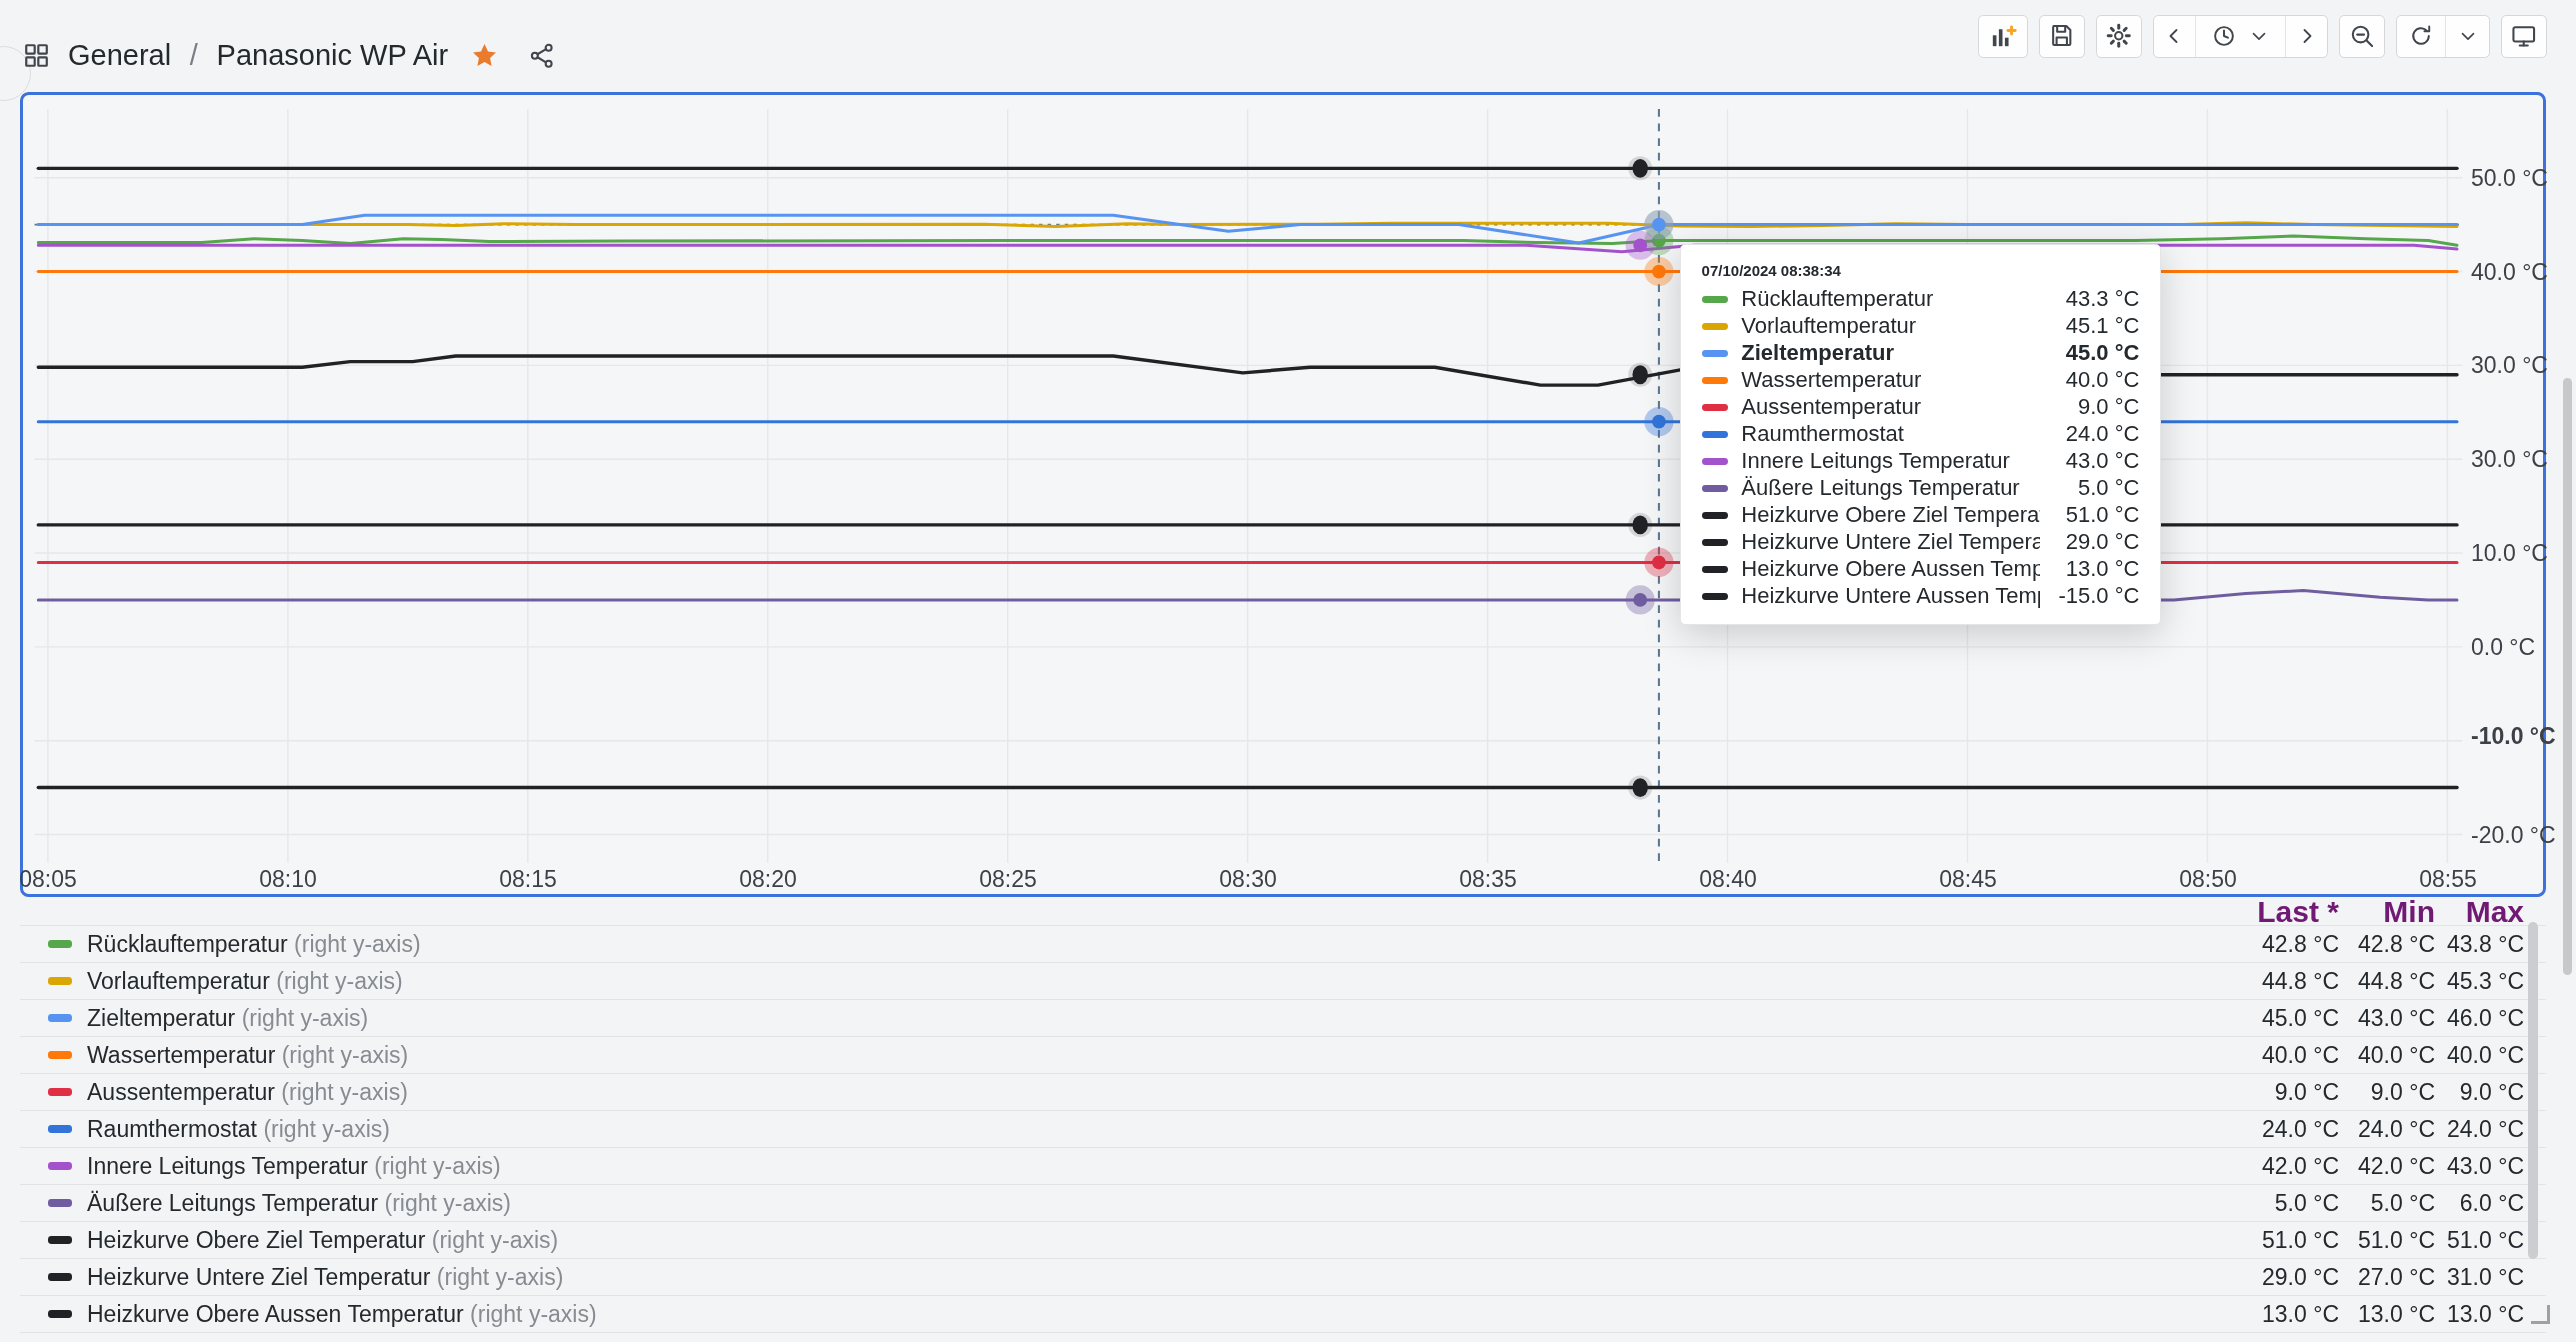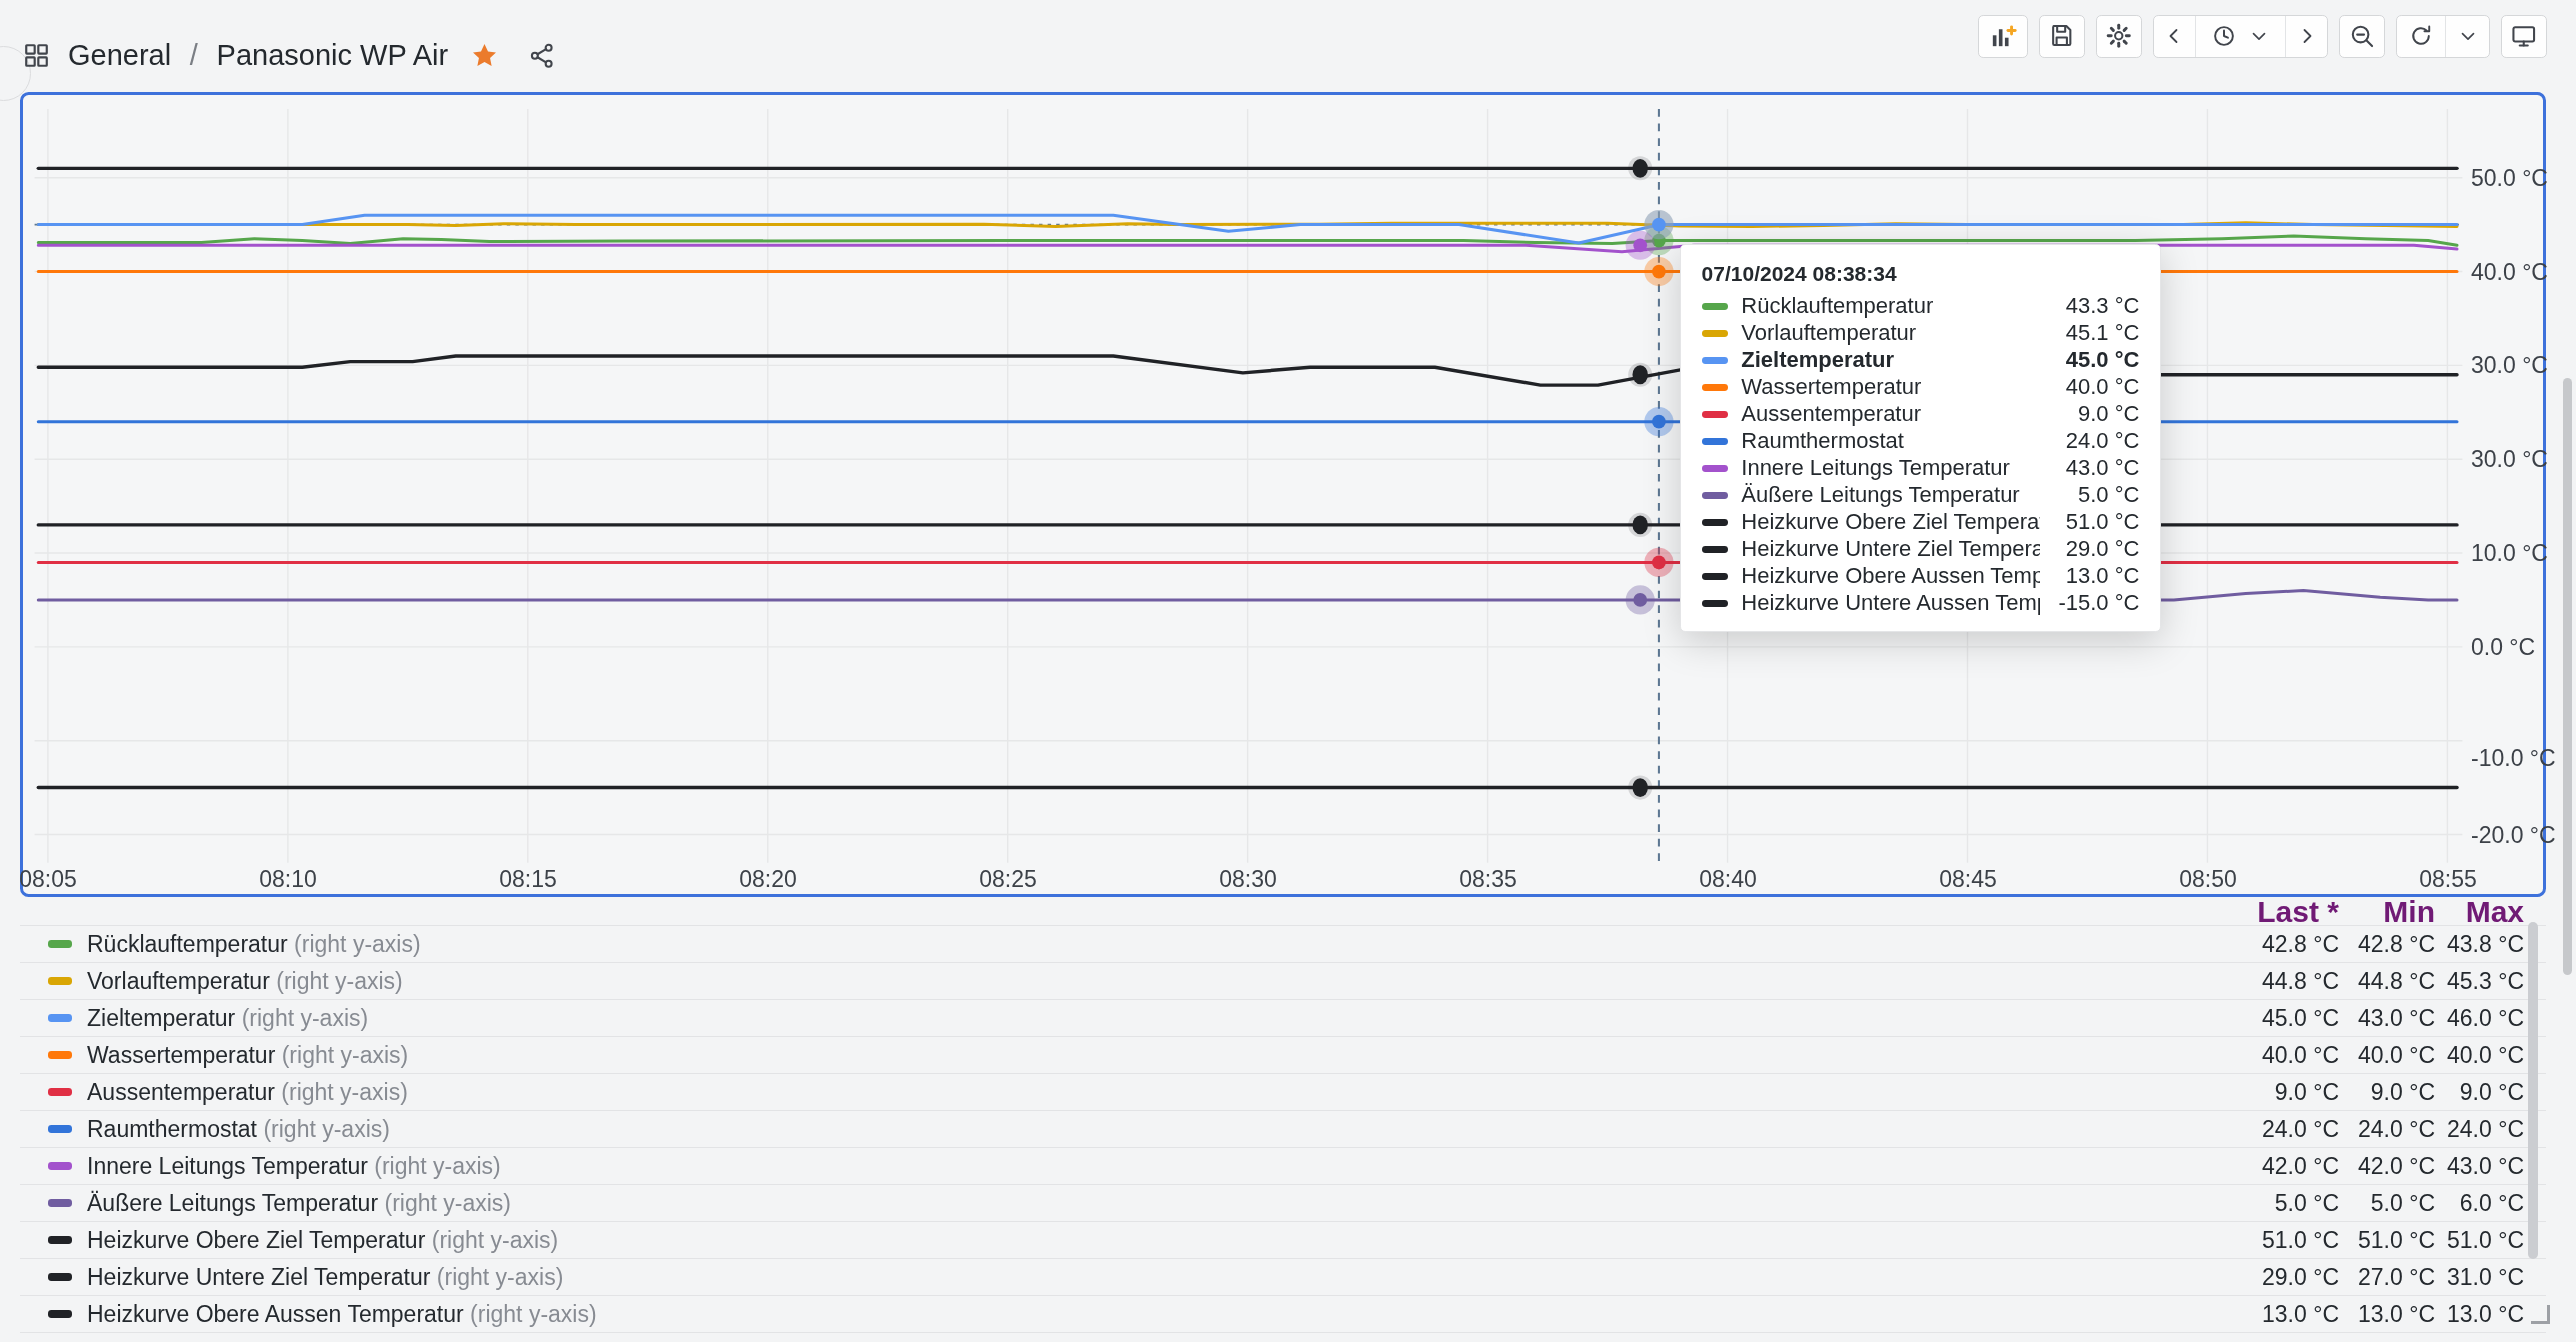--- a/index.html
+++ b/index.html
@@ -23,21 +23,21 @@
   
   #panel-border{position:absolute;left:20px;top:92px;width:2526px;height:805px;box-sizing:border-box;
         border:3px solid #3D71DB;border-radius:8.6px;background:#F5F6F7;}
   #plot-svg{position:absolute;left:0;top:0;}
   .x-tick{position:absolute;top:866px;transform:translateX(-50%);font-size:23px;color:#3C4148;}
   .y-tick{position:absolute;left:2471px;transform:translateY(-50%);font-size:23px;color:#3C4148;white-space:nowrap;}
   
   #tooltip{position:absolute;left:1680px;top:244px;width:481px;box-sizing:border-box;background:#FFFFFF;
         border:0.9px solid #E4E5E7;border-radius:5.2px;box-shadow:0 8.6px 38px rgba(0,0,0,0.18);
         padding:17px 20.6px 13.7px 20.6px;z-index:6;}
-  #tooltip-title{font-size:21px;font-weight:700;color:#24292E;margin-bottom:6.9px;}
+  #tooltip-title{font-size:15px;font-weight:700;color:#24292E;margin-bottom:6.9px;}
   .tt-row{display:flex;align-items:center;height:27px;font-size:22px;color:#24292E;white-space:nowrap;}
   .tt-row .sw{width:26px;height:7.7px;border-radius:3.4px;margin-right:13.7px;flex:0 0 auto;}
   .tt-row .lbl{flex:1 1 auto;overflow:hidden;}
   .tt-row .val{margin-left:10.3px;min-width:89px;text-align:right;}
   .tt-row.bold{font-weight:700;}
   
   #legend{position:absolute;left:20px;top:899px;width:2526px;}
   #legend-head{display:flex;align-items:center;height:26px;padding:0 22px 0 27.5px;}
   #legend-head .spacer{flex:1;}
   .lcol{font-size:30px;font-weight:700;color:#701a75;text-align:right;cursor:pointer;}
@@ -262,21 +262,21 @@
       <div class="x-tick" style="left: 2208px;">08:50</div>
       <div class="x-tick" style="left: 2448px;">08:55</div>
     </div>
   <div id="y-axis">
       <div class="y-tick" style="top: 178px;">50.0 °C</div>
       <div class="y-tick" style="top: 272px;">40.0 °C</div>
       <div class="y-tick" style="top: 365px;">30.0 °C</div>
       <div class="y-tick" style="top: 459px;">30.0 °C</div>
       <div class="y-tick" style="top: 553px;">10.0 °C</div>
       <div class="y-tick" style="top: 647px;">0.0 °C</div>
-      <div class="y-tick" style="top: 758px;">-10.0 °C</div>
+      <div class="y-tick" style="top: 736px; font-weight: bold;">-10.0 °C</div>
       <div class="y-tick" style="top: 835px;">-20.0 °C</div>
     </div>
 
   <div id="tooltip">
     <div id="tooltip-title">07/10/2024 08:38:34</div>
     <div id="tooltip-rows">
         <div class="tt-row">
           <span class="sw" style="background: rgb(86, 166, 75);"></span>
           <span class="lbl">Rücklauftemperatur</span>
           <span class="val">43.3 °C</span>

